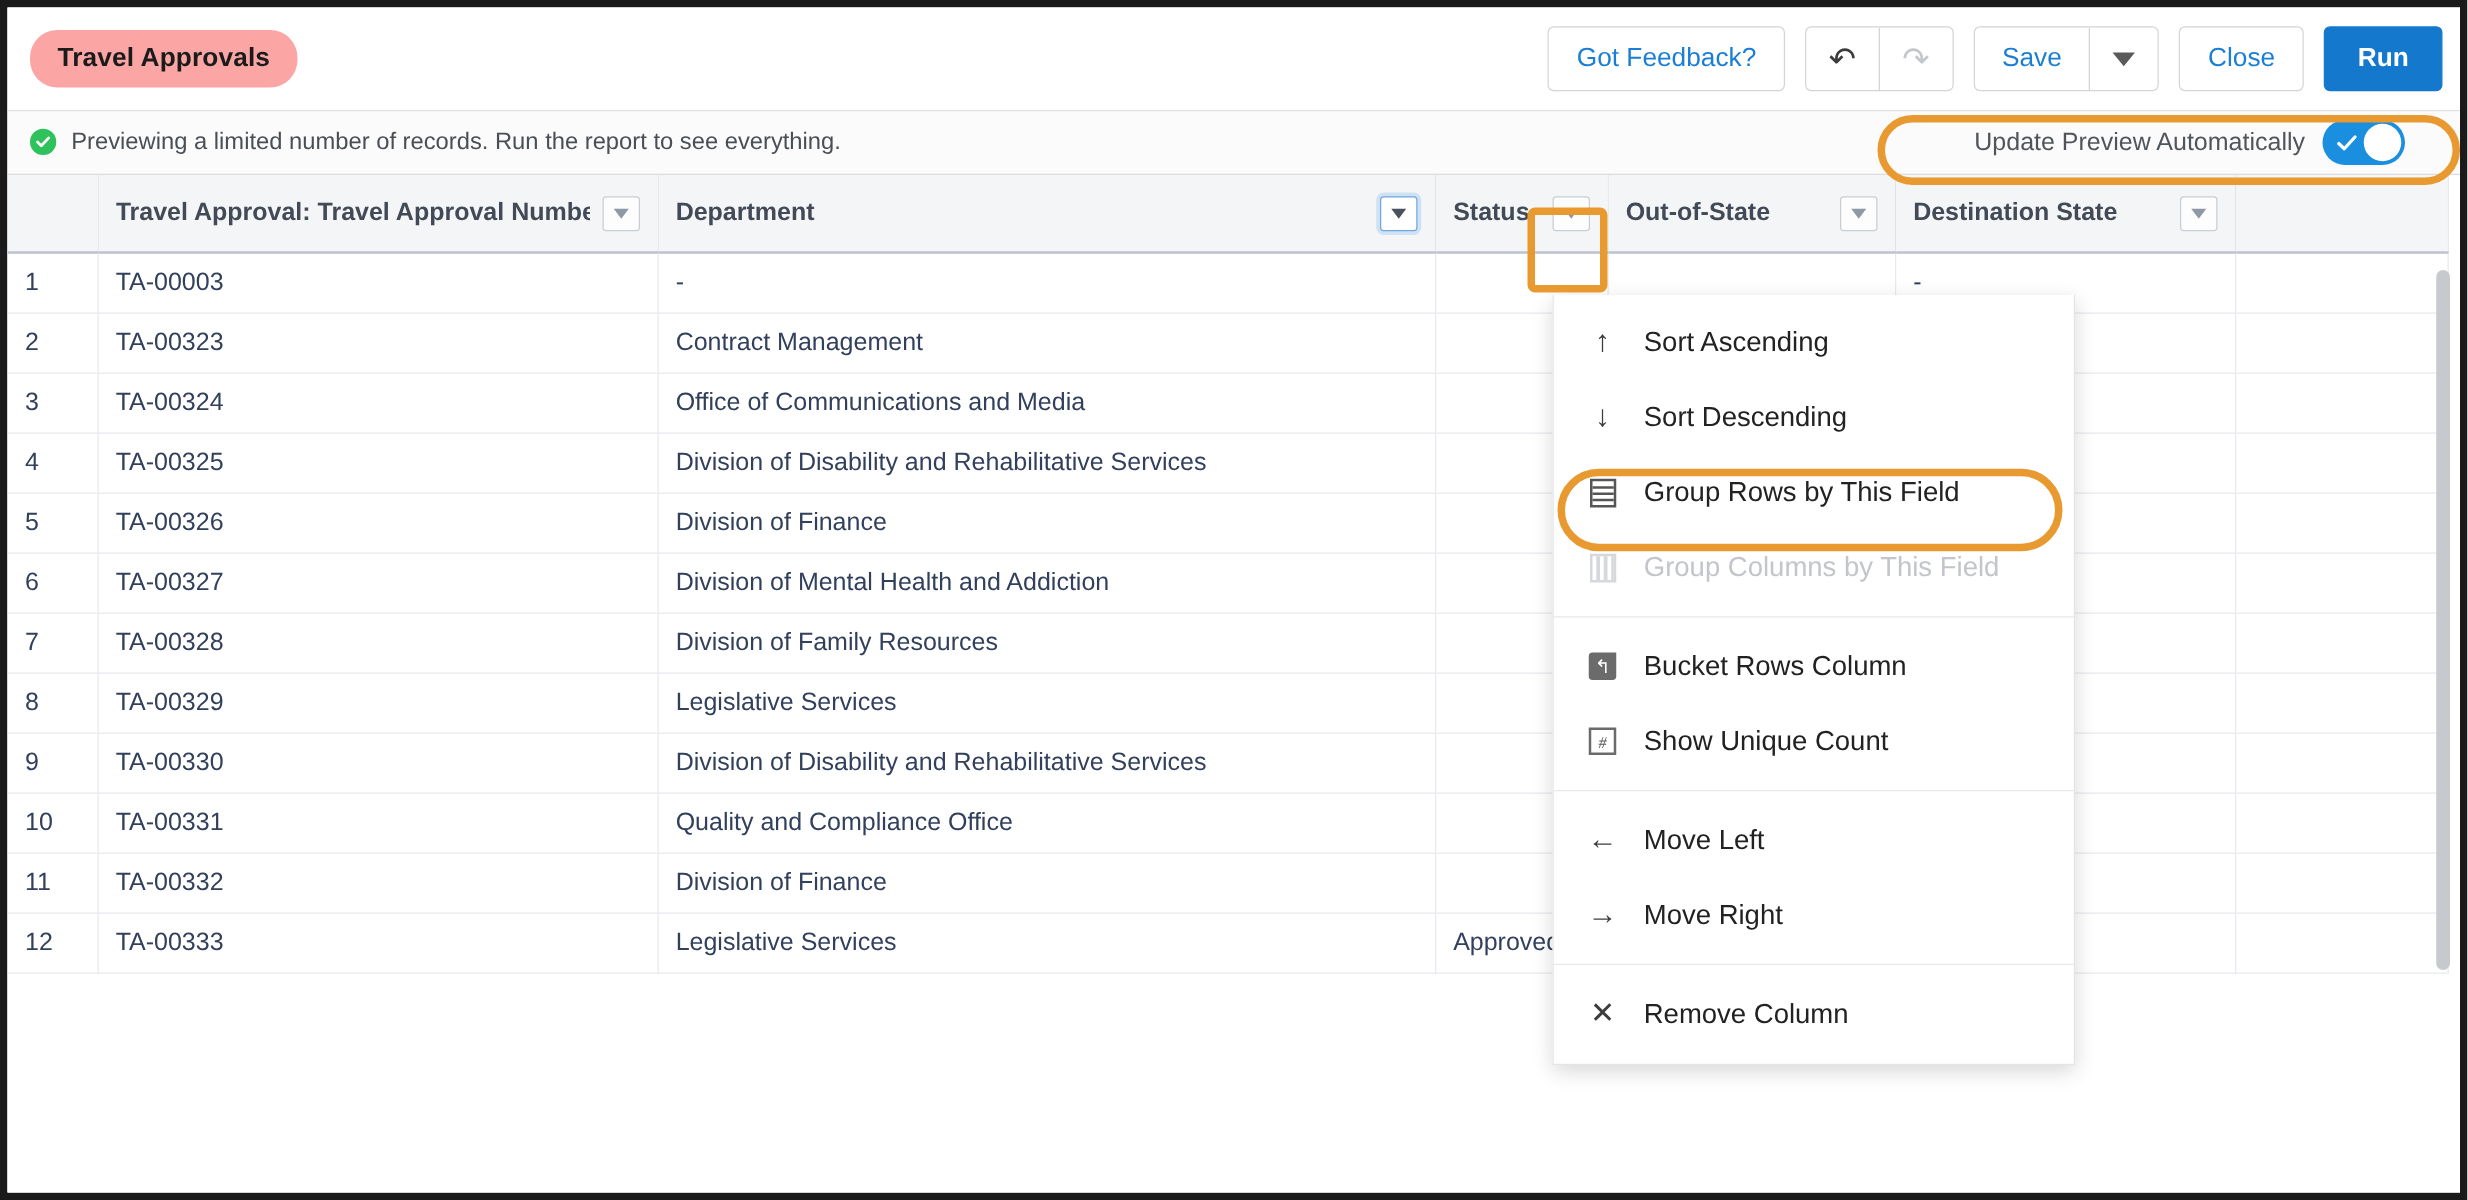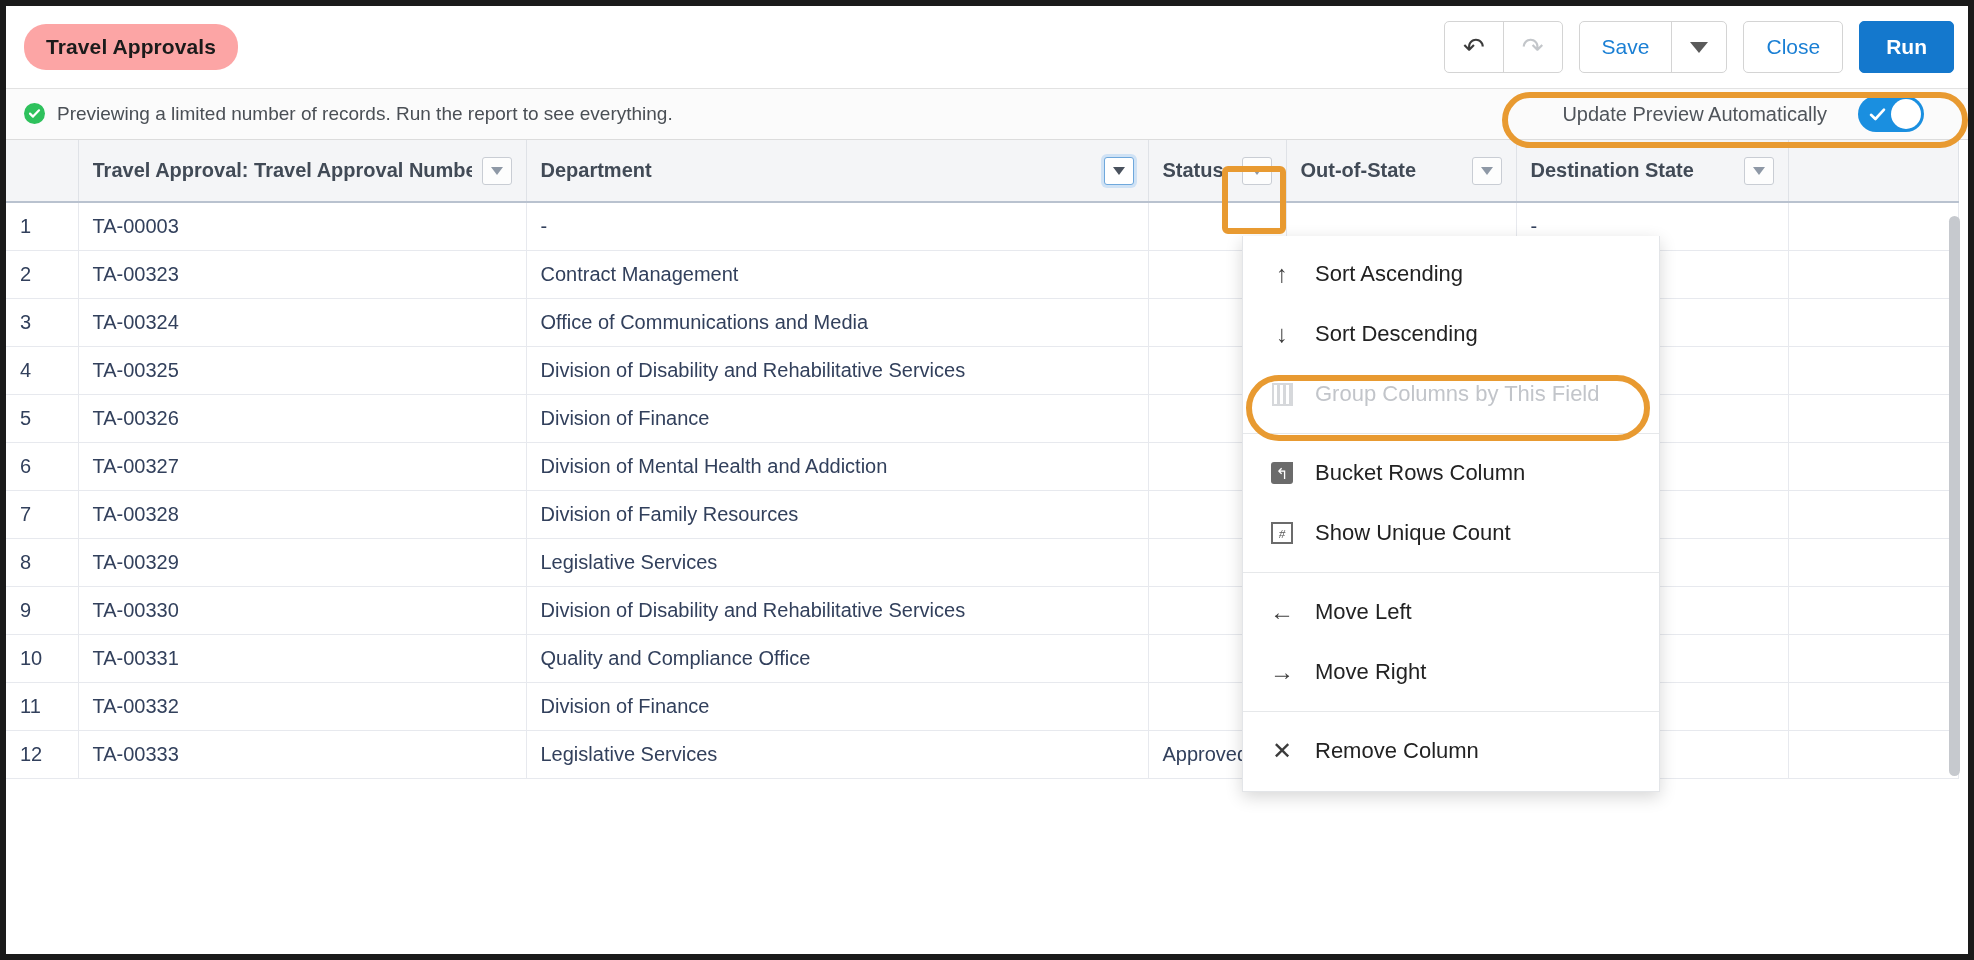--- a/index.html
+++ b/index.html
@@ -139,21 +139,21 @@
   .check-circle {
     width: 21px; height: 21px; border-radius: 50%;
     background: #2ec15c;
     display: inline-flex; align-items: center; justify-content: center;
     flex: none;
   }
   .check-circle svg { display: block; }
   .banner-text { font-size: 19px; color: #4a4f55; }
   .banner-right {
     margin-left: auto;
-    display: flex; align-items: center; gap: 31px;
+    display: flex; align-items: center; gap: 14px;
     padding-right: 26px;
   }
   .toggle-label { font-size: 20px; color: #50555b; white-space: nowrap; }
   .switch {
     width: 66px; height: 36px; border-radius: 18px;
     background: #1a8fe0;
     position: relative; cursor: pointer; flex: none;
     display: flex; align-items: center;
   }
   .switch .knob {
@@ -350,20 +350,21 @@
  <div class="inner">
 
   <div class="toolbar">
 
     <div class="report-tab">Travel Approvals</div>
 
     <div class="tb-spacer"></div>
 
     <div class="tb-group">
 
+      <div class="btn">Got Feedback?</div>
 
       <div class="btn-split">
         <div class="seg icon-seg">
           <span class="ico-undo">↶</span>
         </div>
         <div class="seg icon-seg">
           <span class="ico-redo">↷</span>
         </div>
       </div>
 
@@ -591,20 +592,26 @@
 
   <div class="menu" id="colmenu">
         <div class="menu-item">
           <span class="mi-ico">↑</span>
           <span>Sort Ascending</span>
         </div>
         <div class="menu-item">
           <span class="mi-ico">↓</span>
           <span>Sort Descending</span>
         </div>
+        <div class="menu-item">
+          <span class="mi-ico">
+            <span class="glyph-rows"></span>
+          </span>
+          <span>Group Rows by This Field</span>
+        </div>
         <div class="menu-item dim">
           <span class="mi-ico dim">
             <span class="glyph-cols"></span>
           </span>
           <span>Group Columns by This Field</span>
         </div>
         <div class="menu-sep"></div>
         <div class="menu-item">
           <span class="mi-ico">
             <span class="glyph-bucket">↰</span>

